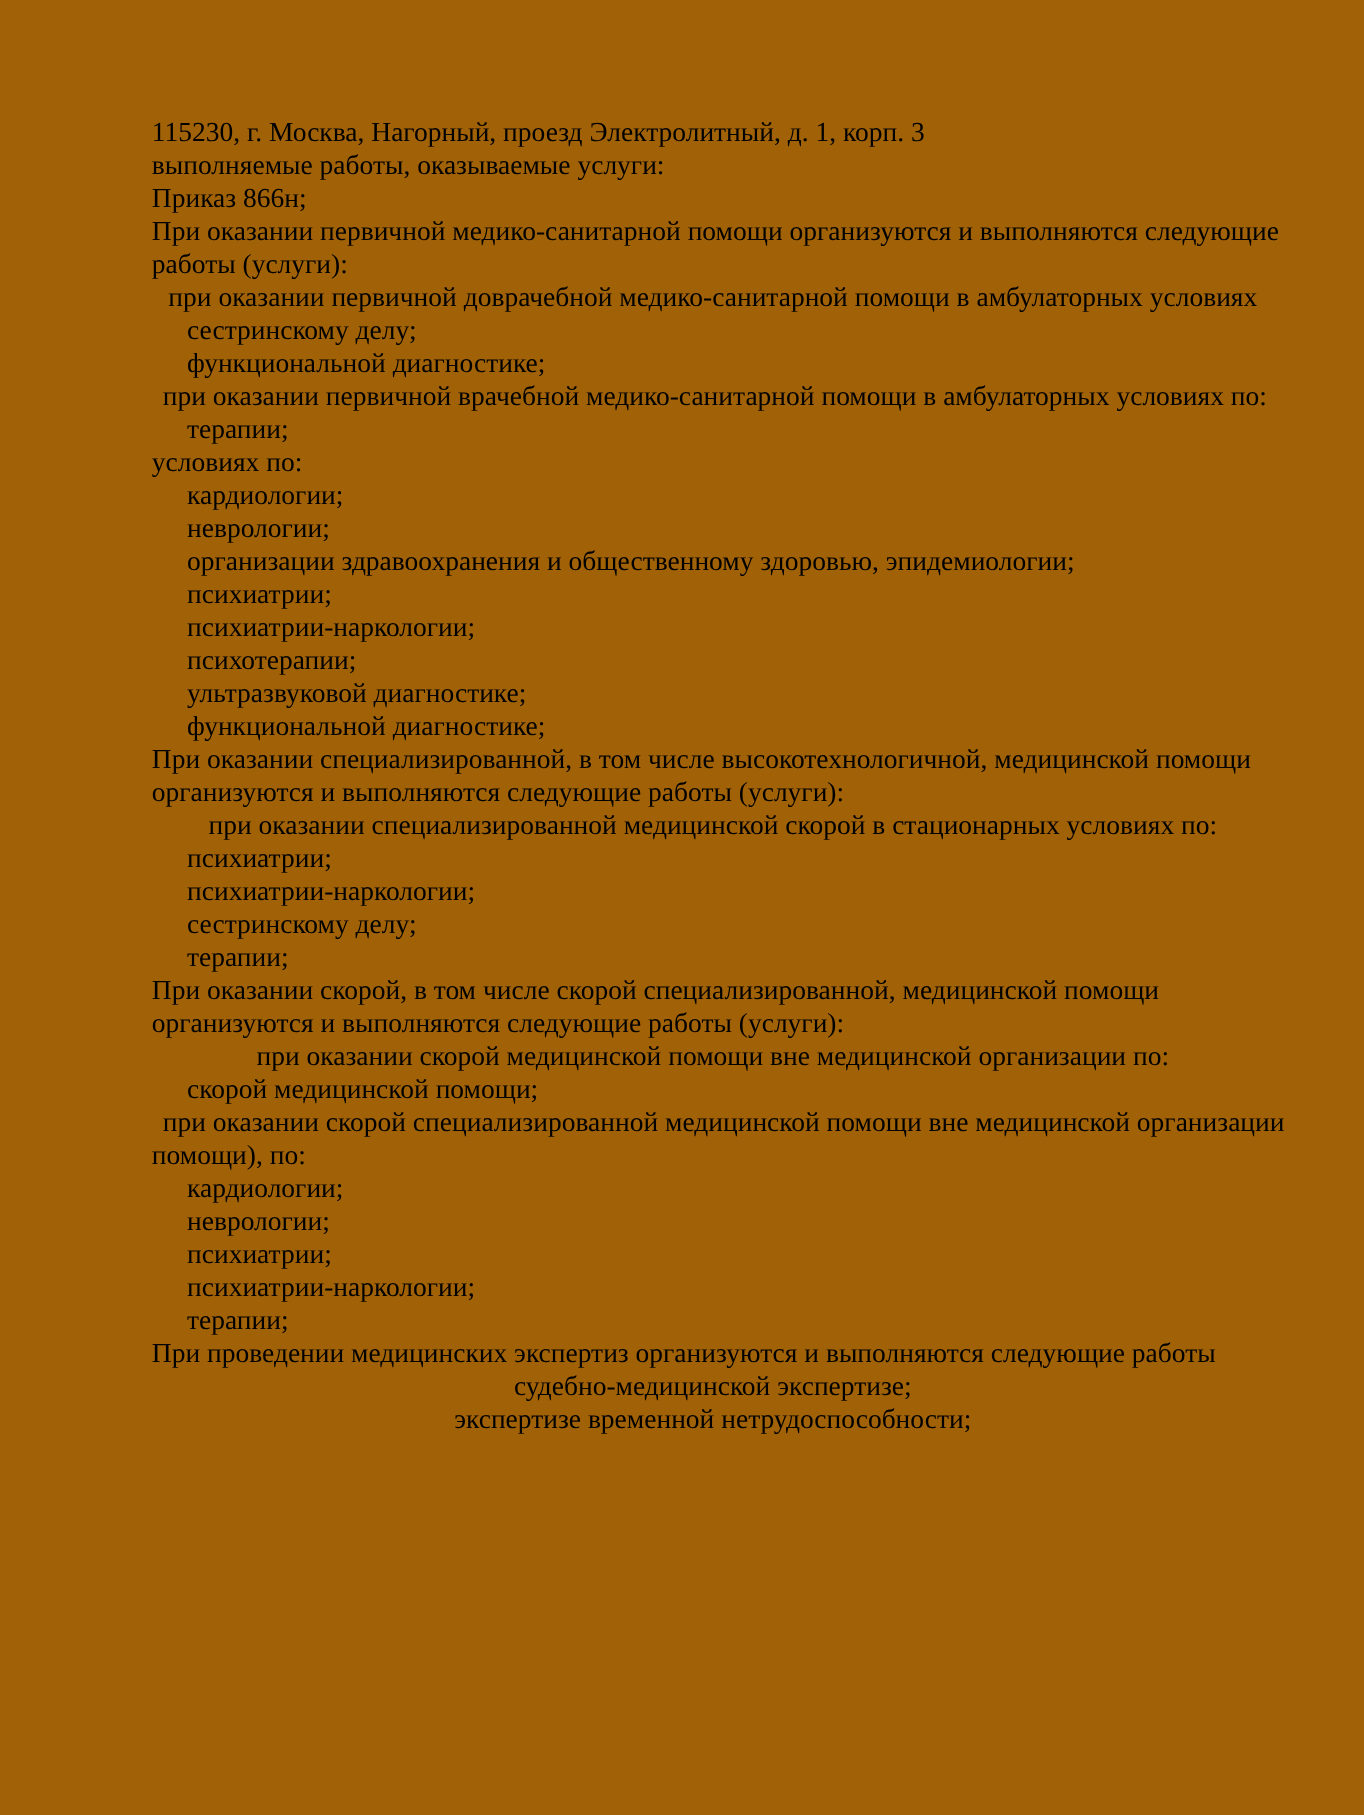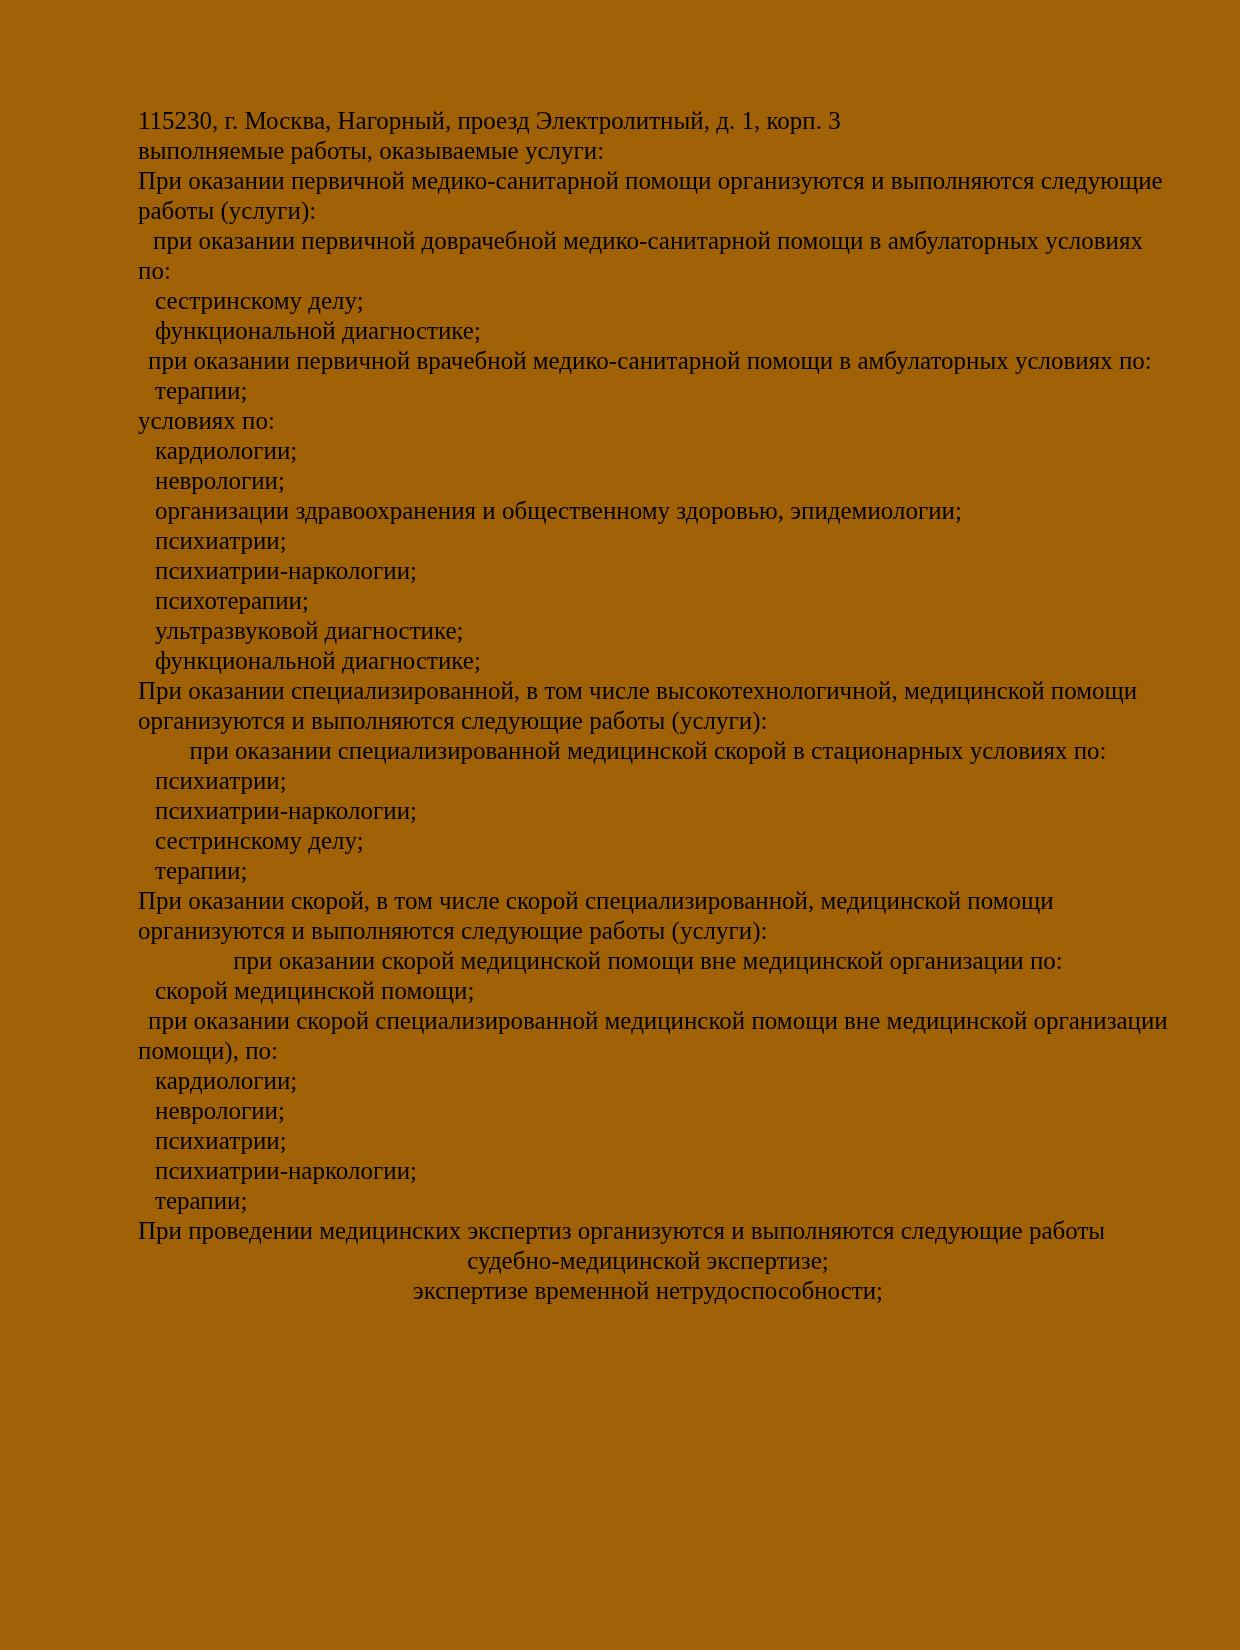--- a/index.html
+++ b/index.html
@@ -23,33 +23,33 @@
     font-size: 25px;
     line-height: 30px;
     color: #000000;
     letter-spacing: 0px;
   }
   .line {
     white-space: pre;
     min-height: 30px;
   }
   .line.indent-1 { margin-left: 10px; text-align: center; }
-  .line.indent-2 { margin-left: 17px; }
+  .line.indent-2 { margin-left: 32px; }
 </style>
 </head>
 <body>
 
 <div class="page">
   <div class="doc-text" id="doc-lines">
       <div class="line indent-0">115230, г. Москва, Нагорный, проезд Электролитный, д. 1, корп. 3</div>
       <div class="line indent-0">выполняемые работы, оказываемые услуги:</div>
+      <div class="line indent-0">Приказ 866н;</div>
       <div class="line indent-0">При оказании первичной медико-санитарной помощи организуются и выполняются следующие</div>
       <div class="line indent-0">работы (услуги):</div>
       <div class="line indent-1">при оказании первичной доврачебной медико-санитарной помощи в амбулаторных условиях</div>
-      <div class="line indent-0">по:</div>
       <div class="line indent-2">сестринскому делу;</div>
       <div class="line indent-2">функциональной диагностике;</div>
       <div class="line indent-1">при оказании первичной врачебной медико-санитарной помощи в амбулаторных условиях по:</div>
       <div class="line indent-2">терапии;</div>
       <div class="line indent-0">условиях по:</div>
       <div class="line indent-2">кардиологии;</div>
       <div class="line indent-2">неврологии;</div>
       <div class="line indent-2">организации здравоохранения и общественному здоровью, эпидемиологии;</div>
       <div class="line indent-2">психиатрии;</div>
       <div class="line indent-2">психиатрии-наркологии;</div>

